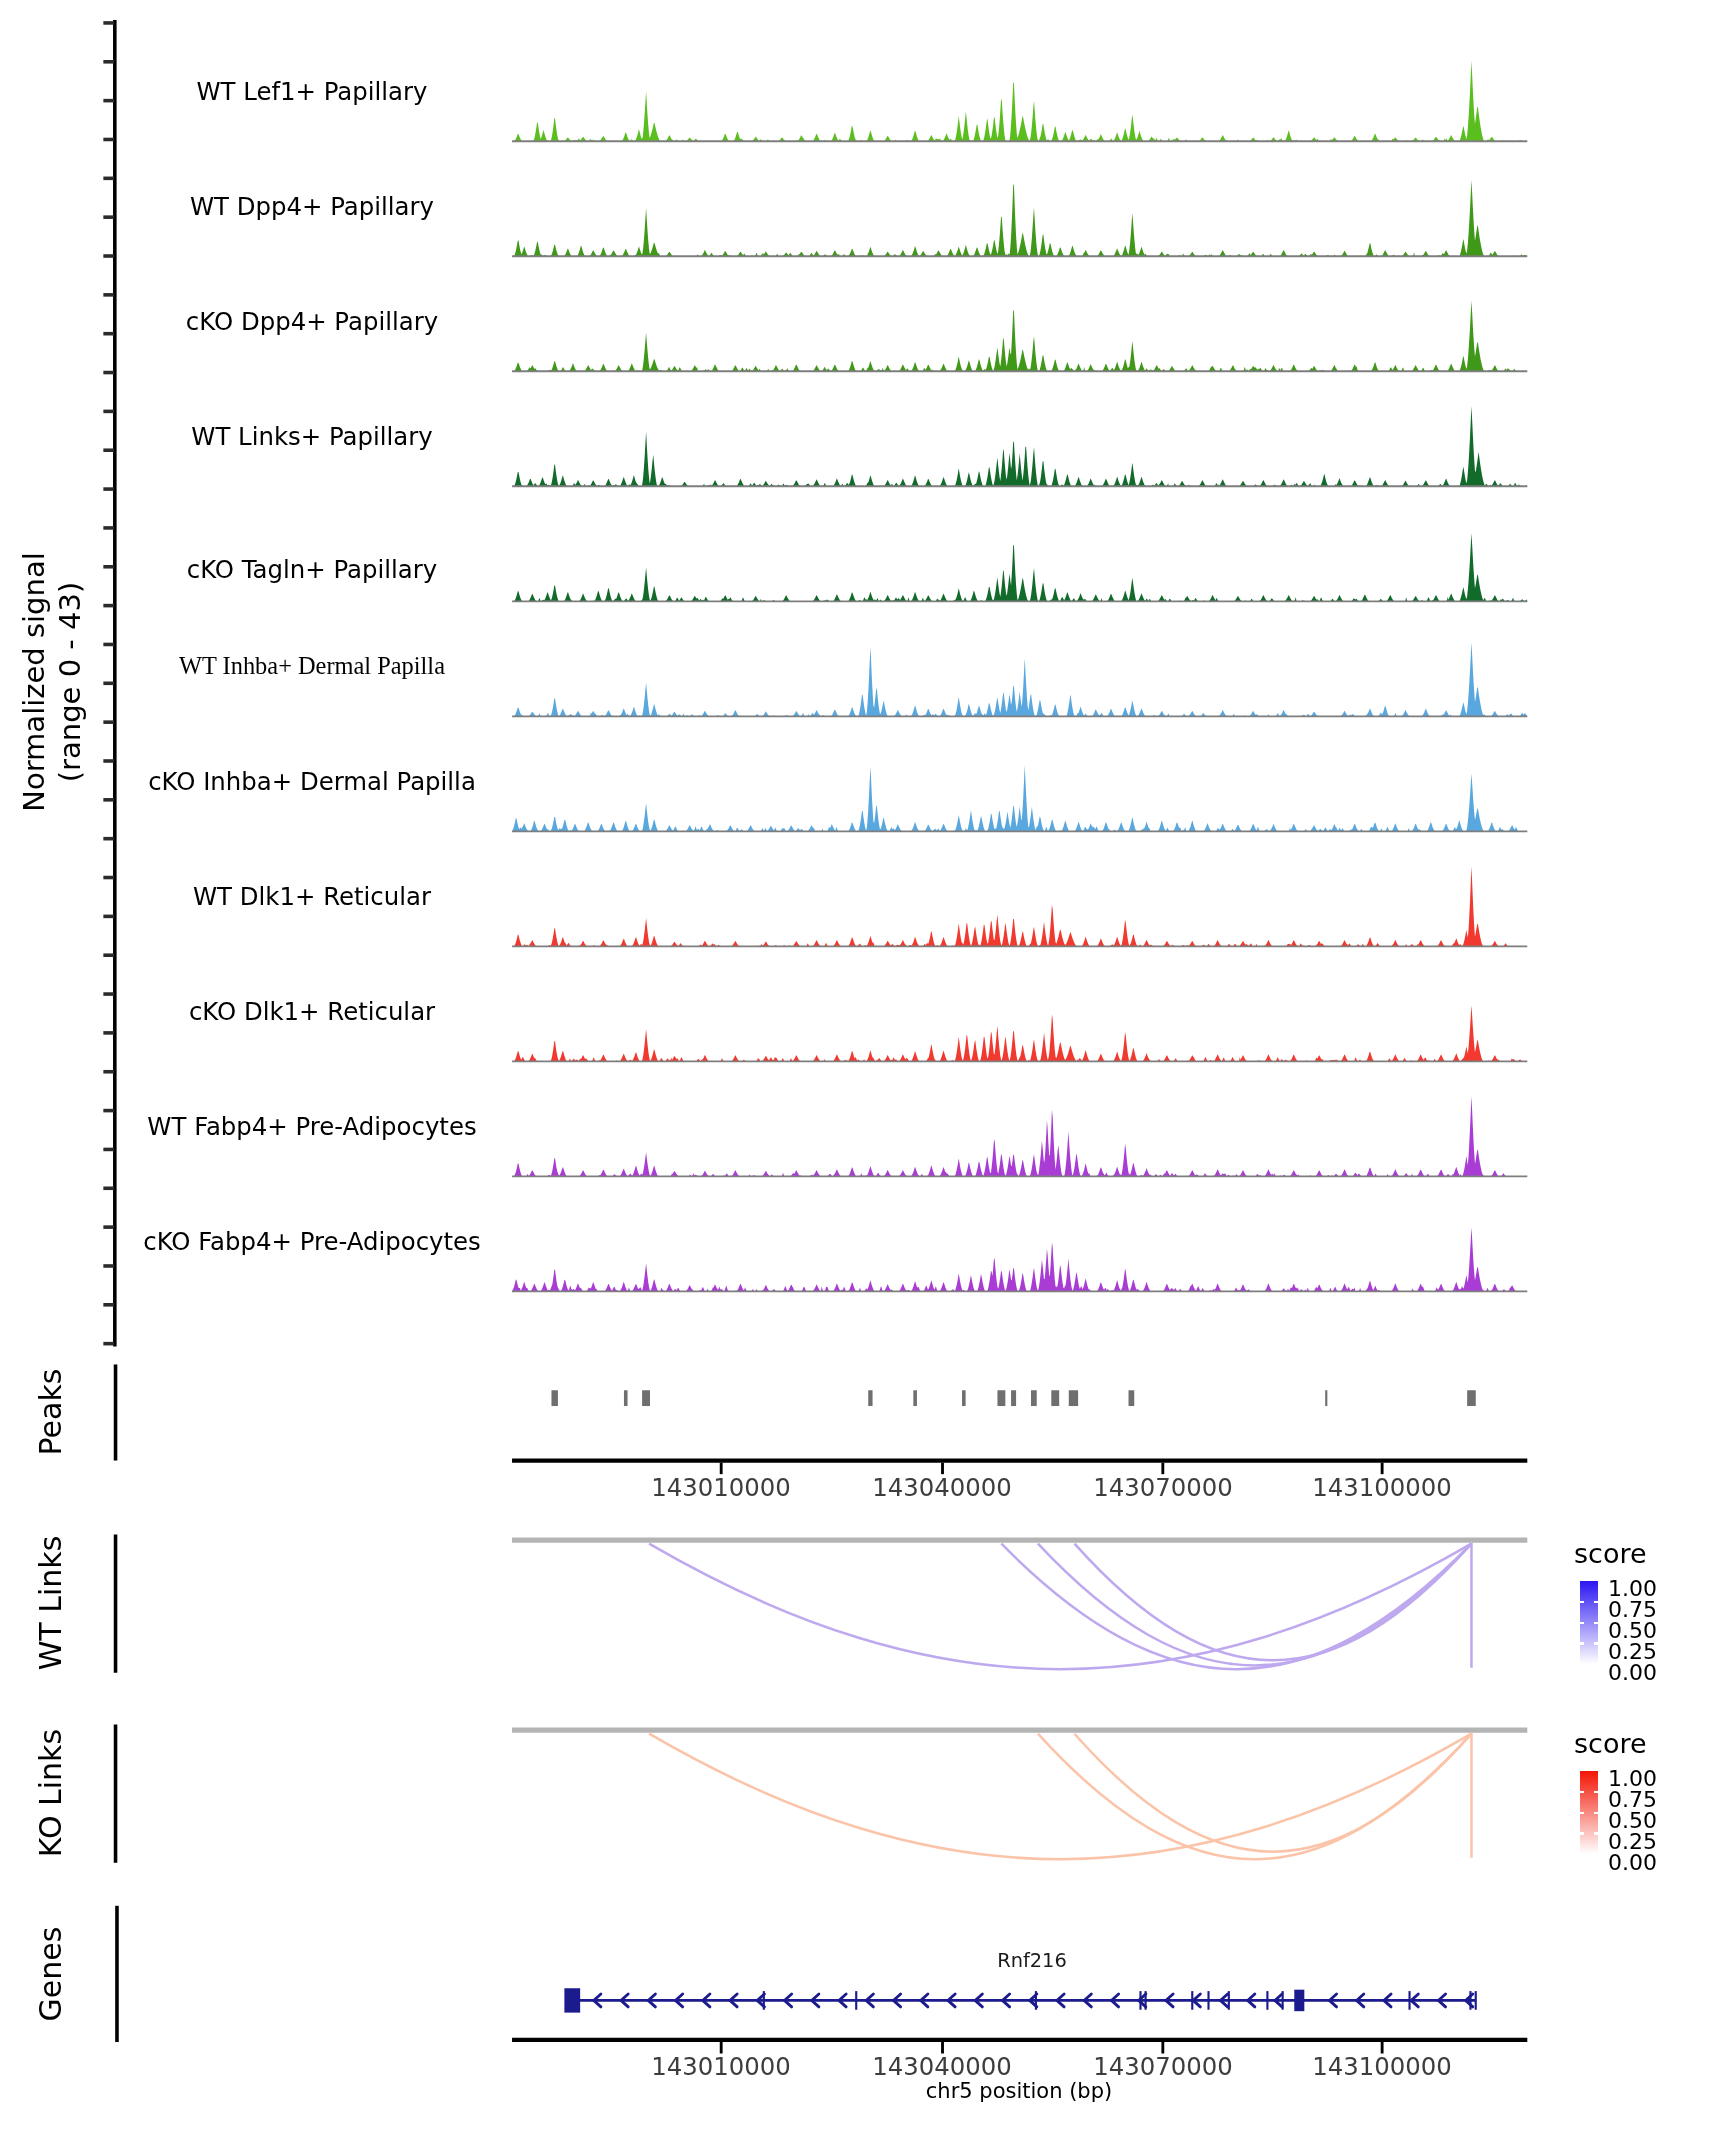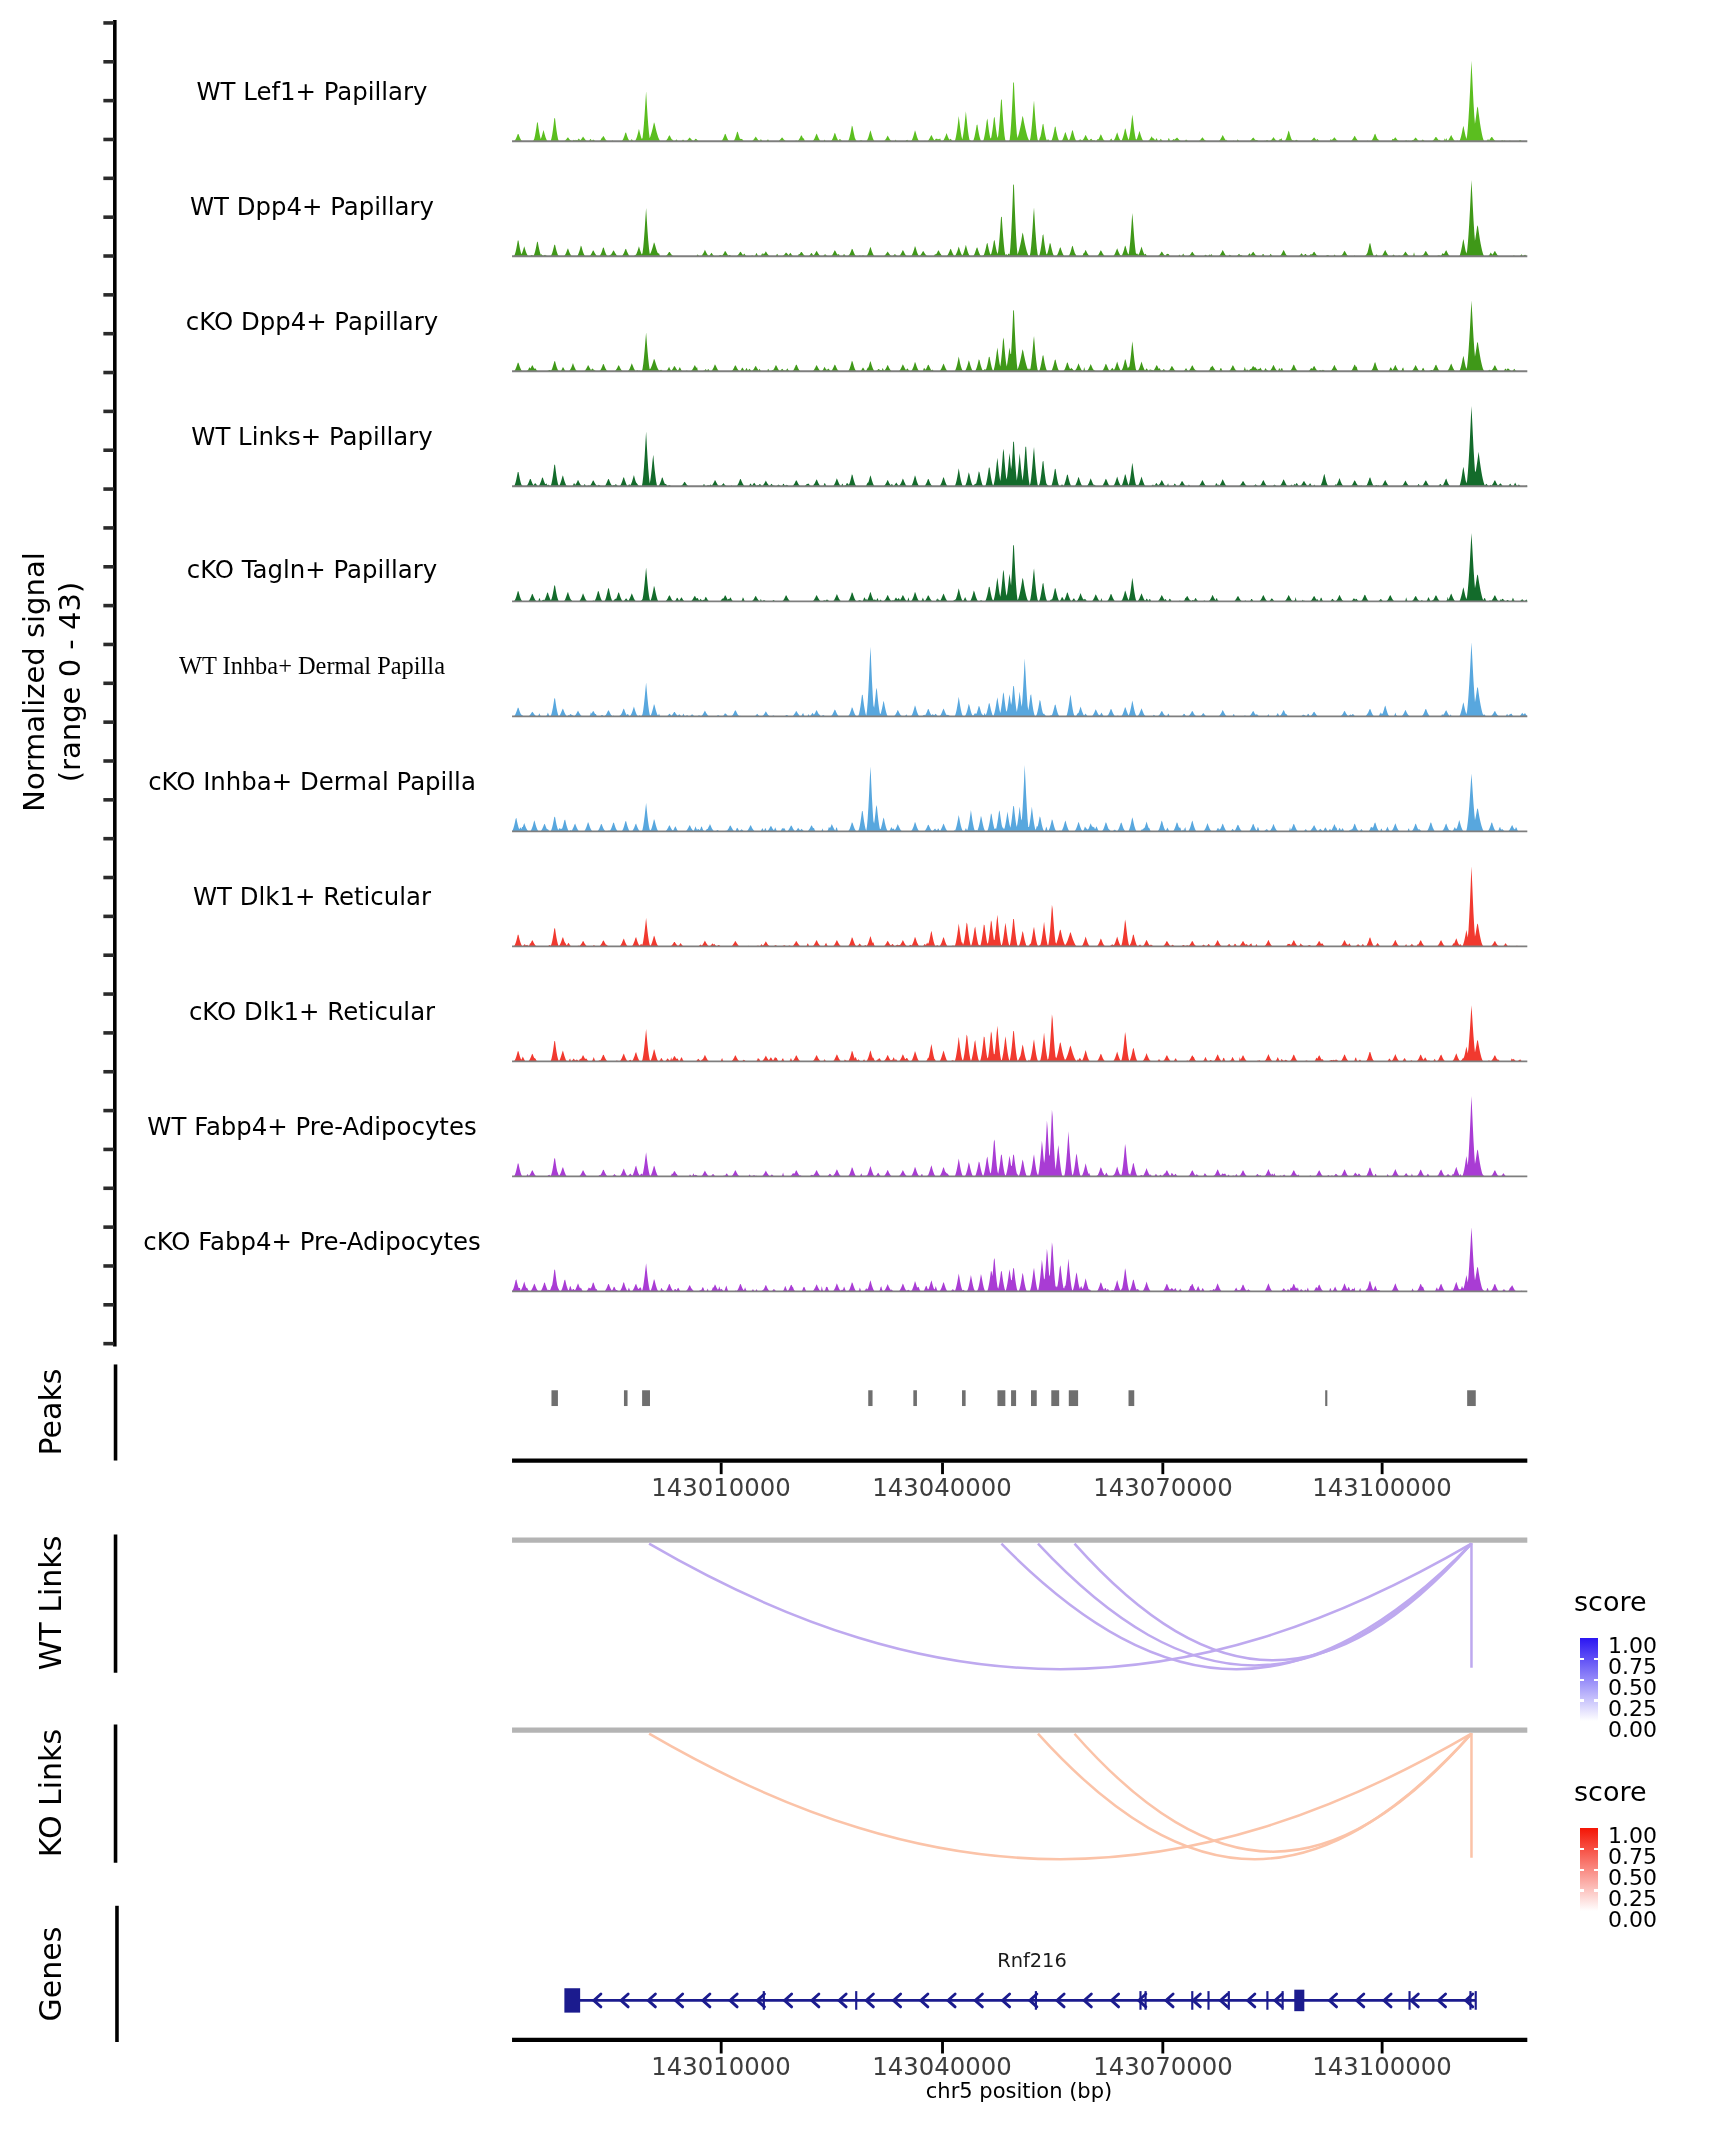--- a/index.html
+++ b/index.html
@@ -8,22 +8,22 @@
   #figure-svg{position:absolute;left:0;top:0;}
   .abs{position:absolute;}
   .track-label{font-size:24.4px;color:#000000;white-space:nowrap;transform:translate(-50%,-50%);}
   .tick-label{font-size:24.4px;color:#3d3d3d;white-space:nowrap;transform:translate(-50%,0);}
   .side-label{font-size:30px;color:#000;white-space:nowrap;transform:translate(-50%,-50%) rotate(-90deg);}
   .ylab{font-size:29px;color:#000;text-align:center;line-height:1.25;white-space:nowrap;
         transform:translate(-50%,-50%) rotate(-90deg);}
   .xlab{font-size:21px;color:#000;white-space:nowrap;transform:translate(-50%,0);}
   .gene-name{font-size:19.4px;color:#1a1a1a;white-space:nowrap;transform:translate(-50%,-50%);}
   .legend{width:143px;}
-  .legend-title{font-size:27px;color:#000;margin-top:48px;}
-  .legend-body{position:relative;margin-top:18px;}
+  .legend-title{font-size:27px;color:#000;}
+  .legend-body{position:relative;margin-top:9px;}
   .legend-bar{position:absolute;left:5.7px;top:2.9px;width:18.6px;height:83px;}
   .legend-bar .dash{position:absolute;background:#fff;width:4.3px;height:2.2px;}
   .legend-ticks{position:absolute;left:34px;top:0;}
   .legend-ticks div{font-size:22px;color:#000;line-height:21px;}
 </style>
 </head>
 <body>
 
 <div id="canvas">
   <svg id="figure-svg" width="1721" height="2151" viewBox="0 0 2400 3000">

